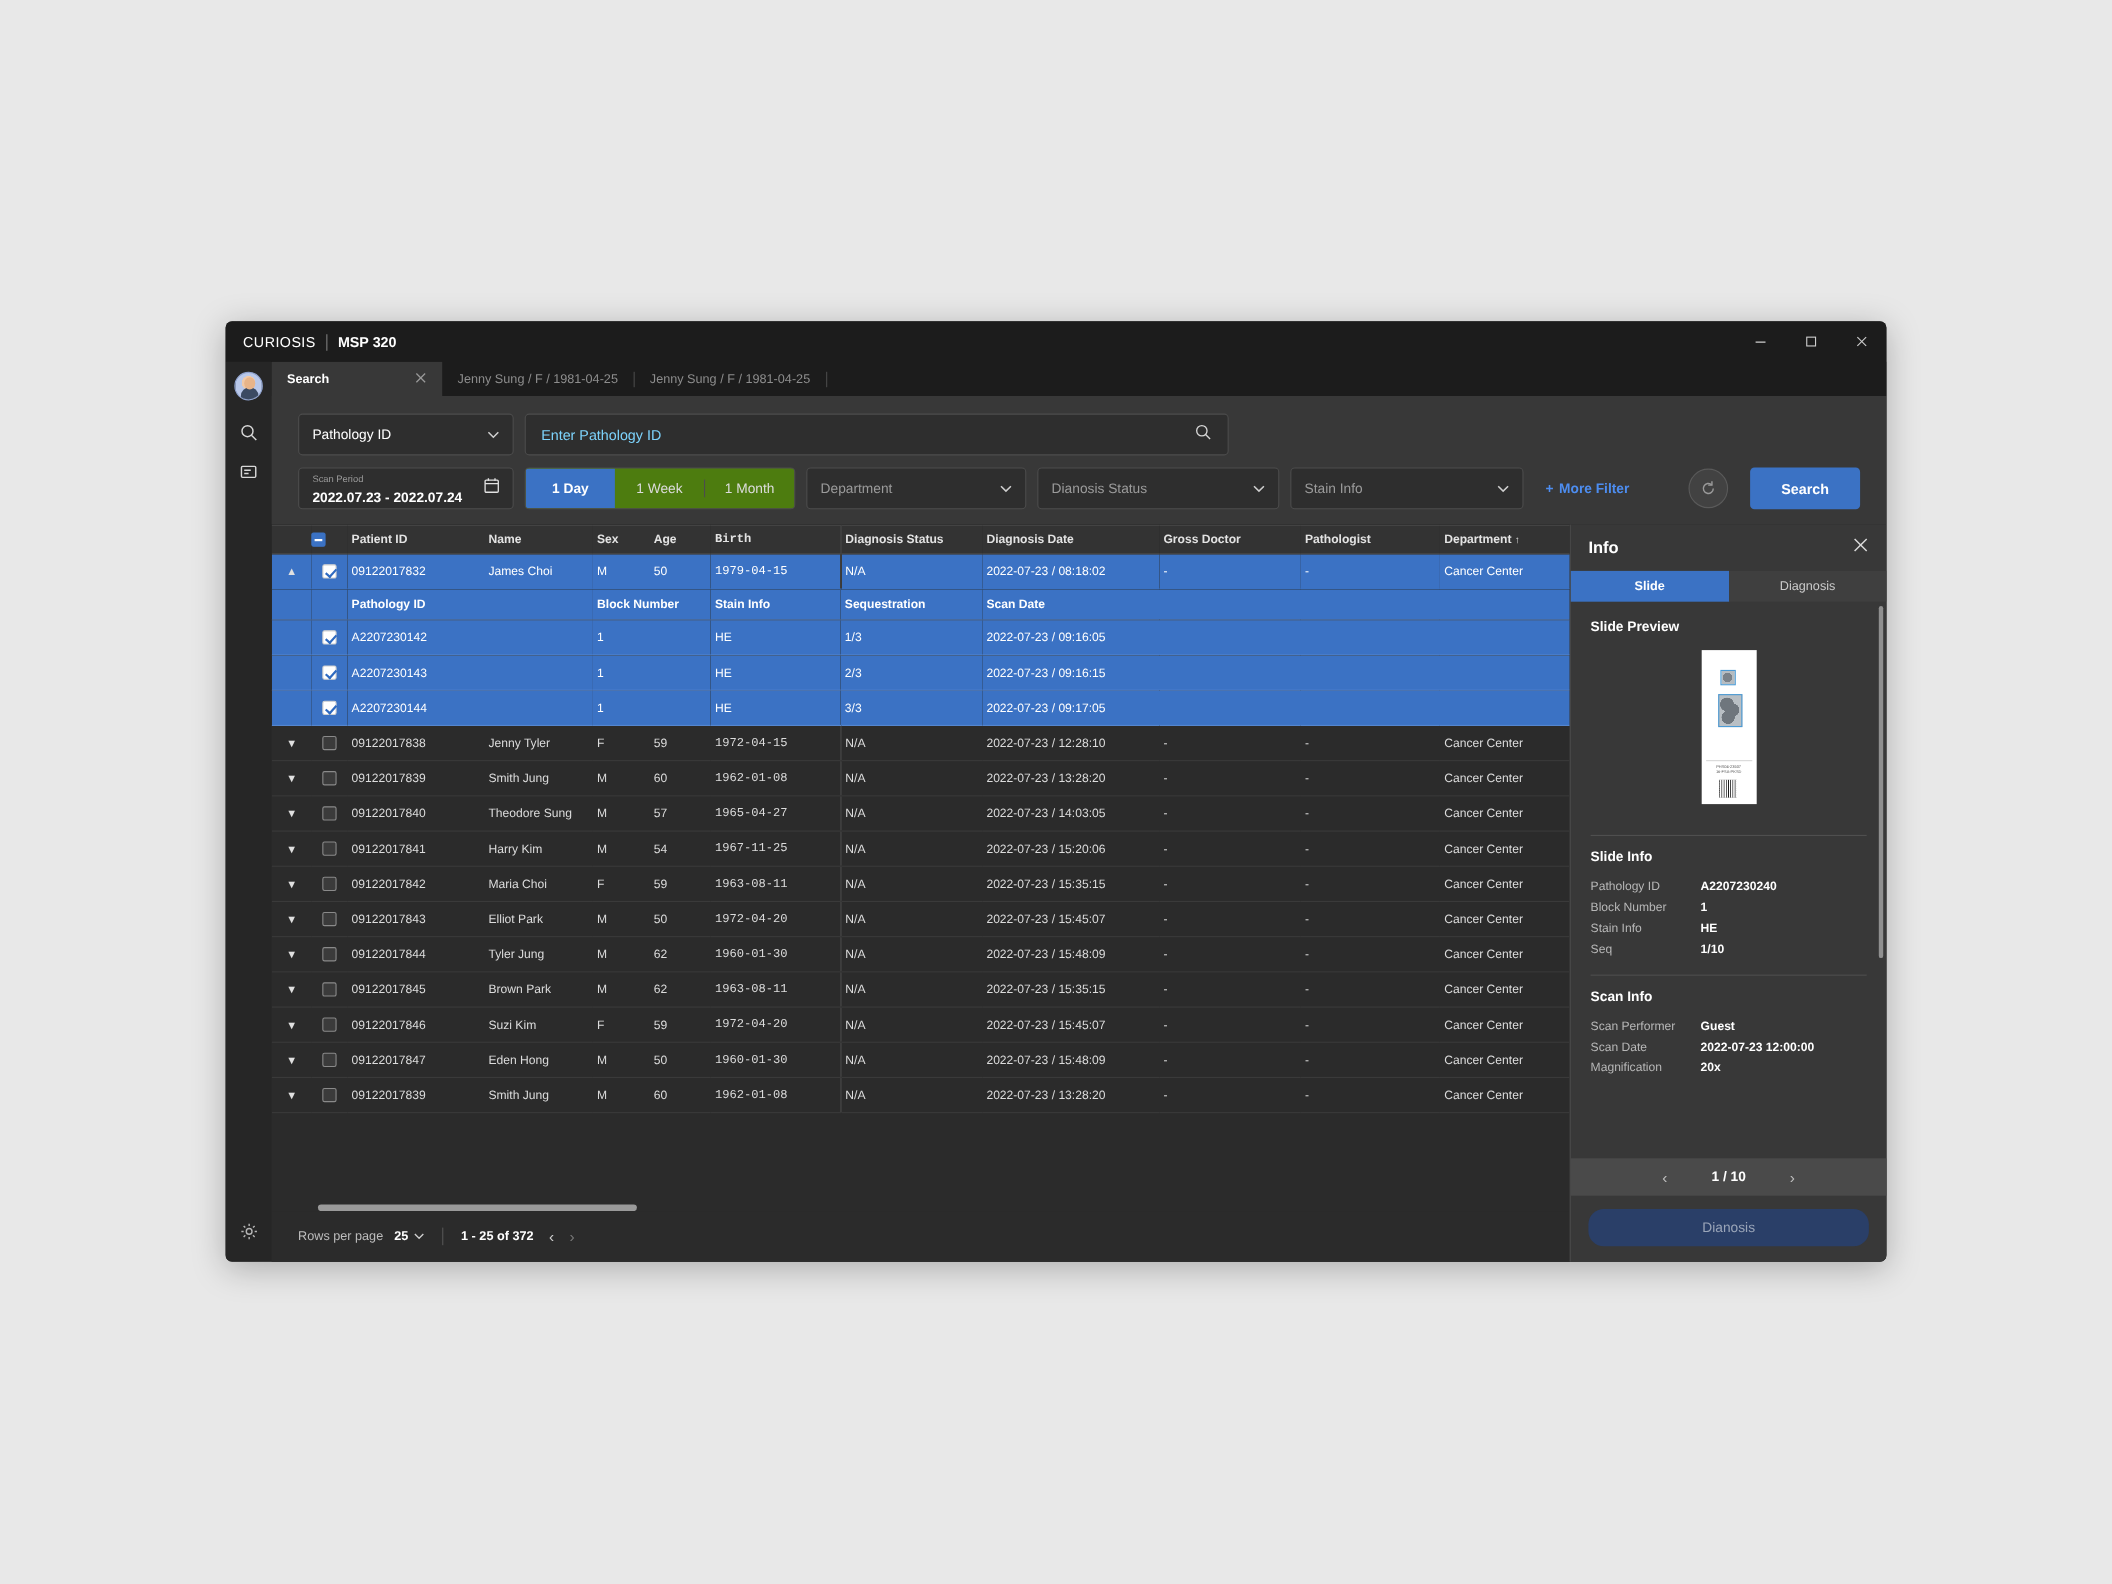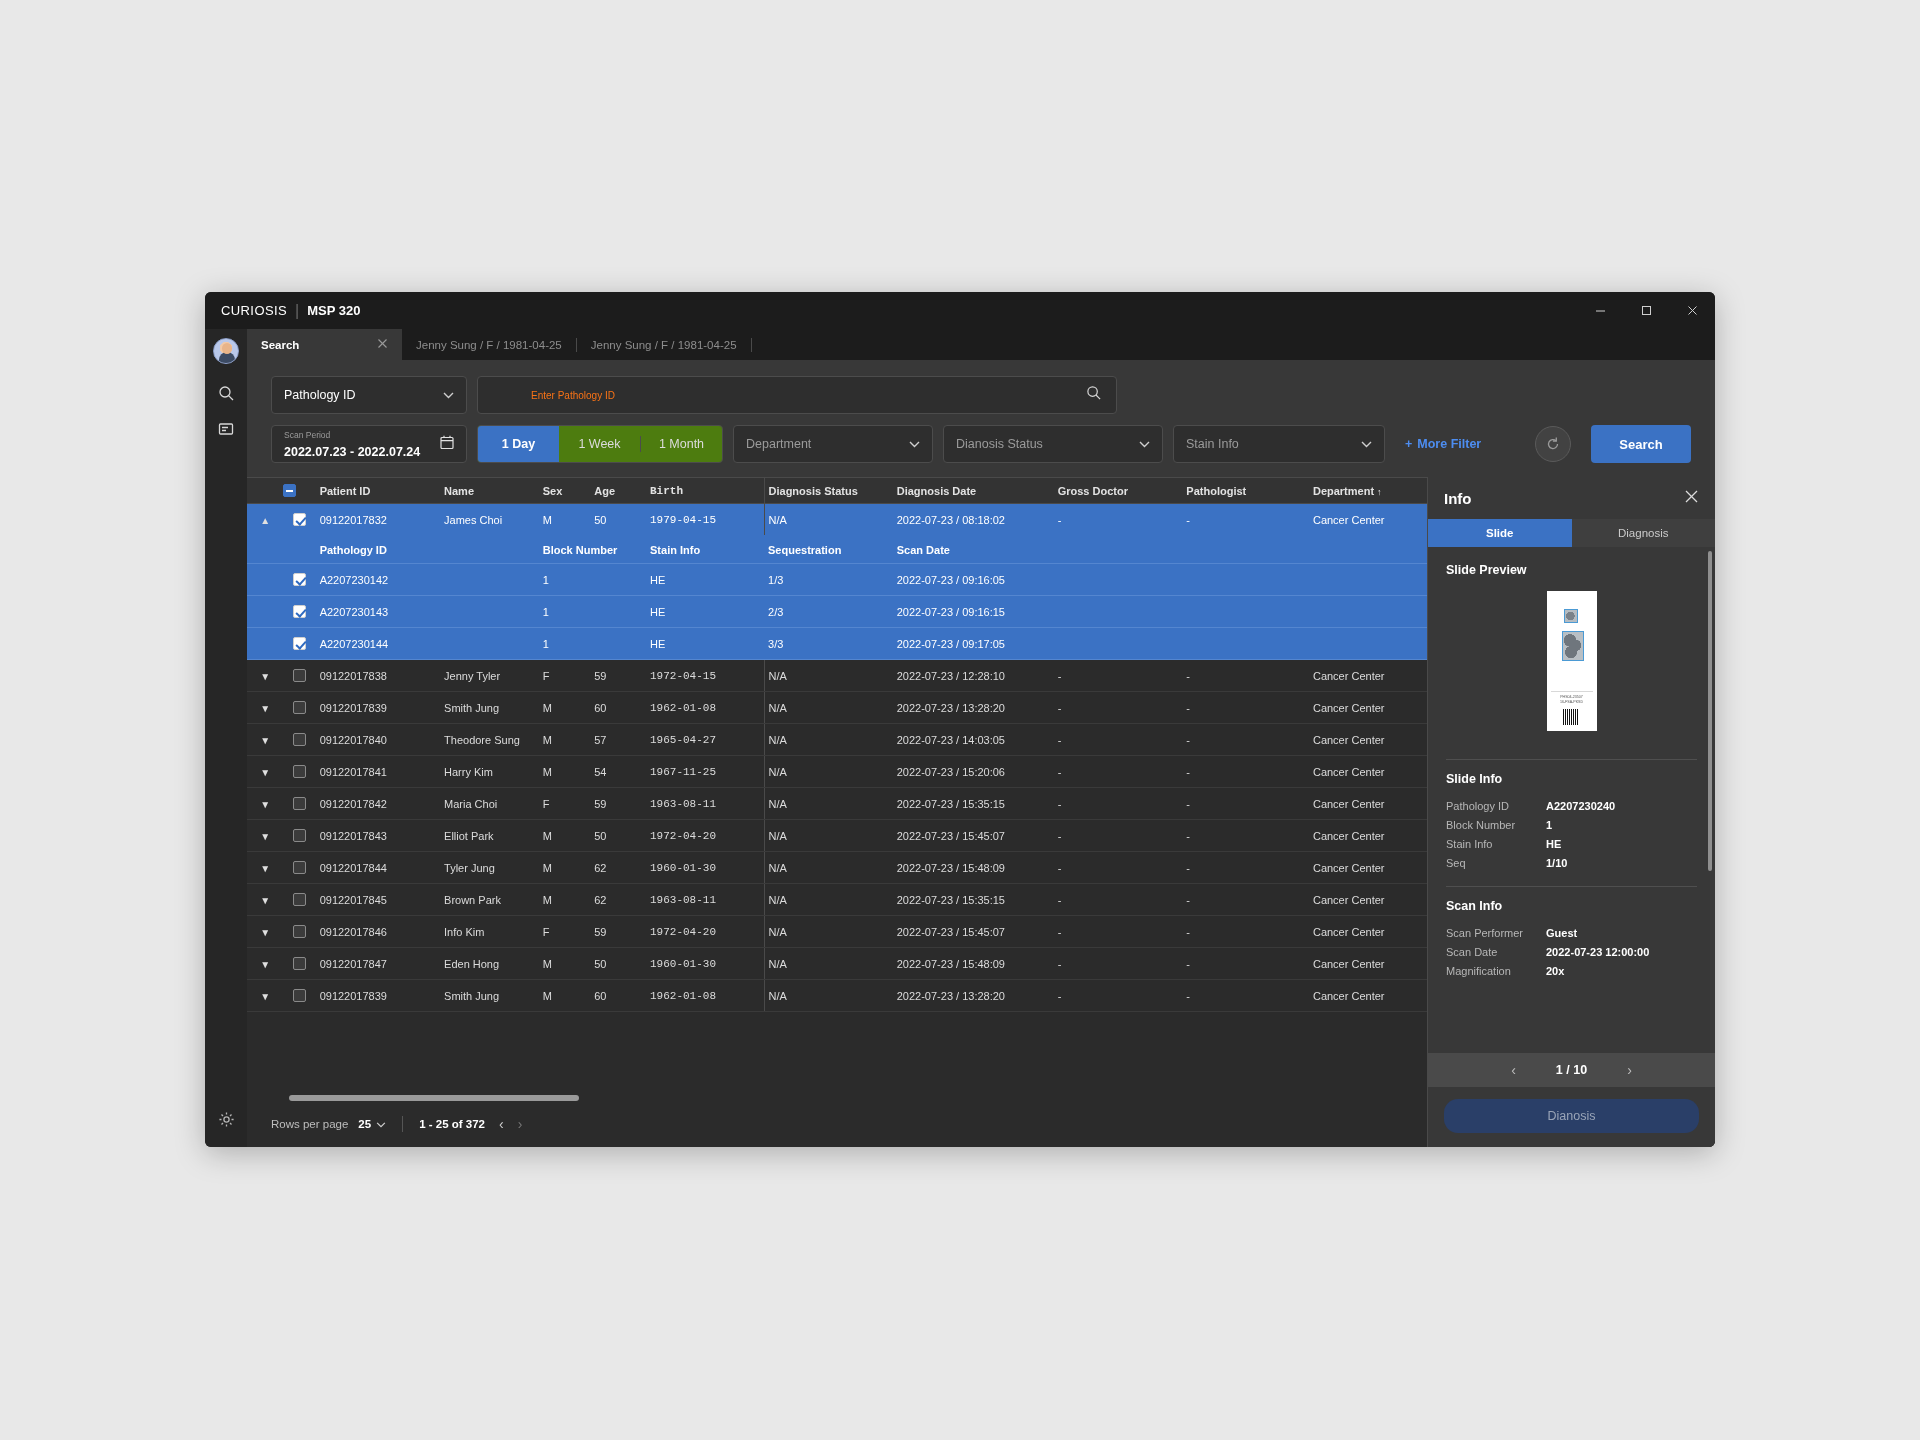--- a/index.html
+++ b/index.html
@@ -89,21 +89,21 @@
   }
   .sel .chev { margin-left: auto; color:#cfcfcf; }
   .sel.placeholder-txt { color:#9b9b9b; }
   .sel-pathology { width: 196px; }
   .sel-pathology .lbl { color:#fff; }
   .searchbox {
     flex: 1 1 auto; height: 38px; background: #2e2e2e; border: 1px solid #4c4c4c;
     border-radius: 4px; display: flex; align-items: center; padding: 0 14px;
     max-width: 640px;
   }
-  .searchbox .ph { font-size: 10px; color: #f97316; margin-left: 39px; }
+  .searchbox .ph { font-size: 13px; color: #7dd3fc; }
   .searchbox .mag { margin-left:auto; color:#d6d6d6;}
   .scanperiod {
     width: 196px; height: 38px; background:#2e2e2e; border:1px solid #4c4c4c;
     border-radius:4px; display:flex; align-items:center; padding: 0 12px;
   }
   .scanperiod .sp-txt { display:flex; flex-direction:column; gap:5px;}
   .sp-label { font-size: 8.5px; color:#9b9b9b; }
   .sp-value { font-size: 12.5px; color:#ffffff; font-weight:bold;}
   .scanperiod .cal { margin-left:auto; color:#e2e2e2;}
   .seg {
@@ -624,21 +624,21 @@
                     <td class="c-dstat vdiv">N/A</td>
                     <td class="c-ddate">2022-07-23 / 15:35:15</td>
                     <td class="c-gross">-</td>
                     <td class="c-path">-</td>
                     <td class="c-dept">Cancer Center</td>
                   </tr>
                 <tr>
                     <td class="c-exp"><span class="caret">▼</span></td>
                     <td class="c-chk"><span class="chk empty"></span></td>
                     <td class="c-pid">09122017846</td>
-                    <td class="c-name">Info Kim</td>
+                    <td class="c-name">Suzi Kim</td>
                     <td class="c-sex">F</td>
                     <td class="c-age">59</td>
                     <td class="c-birth">1972-04-20</td>
                     <td class="c-dstat vdiv">N/A</td>
                     <td class="c-ddate">2022-07-23 / 15:45:07</td>
                     <td class="c-gross">-</td>
                     <td class="c-path">-</td>
                     <td class="c-dept">Cancer Center</td>
                   </tr>
                 <tr>

